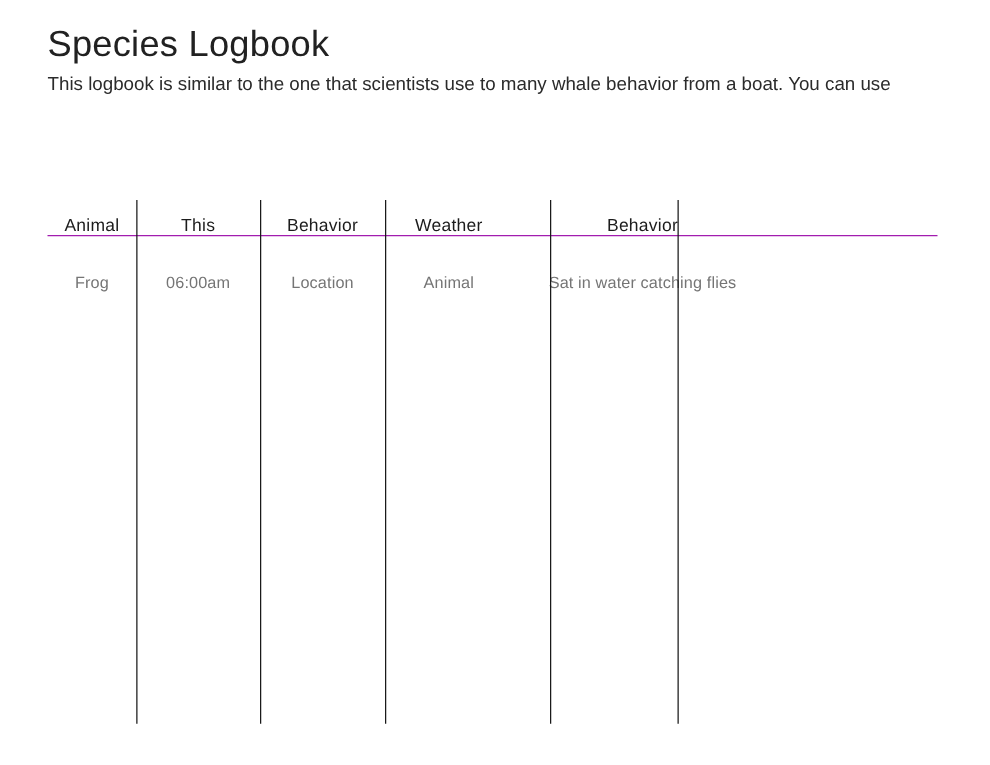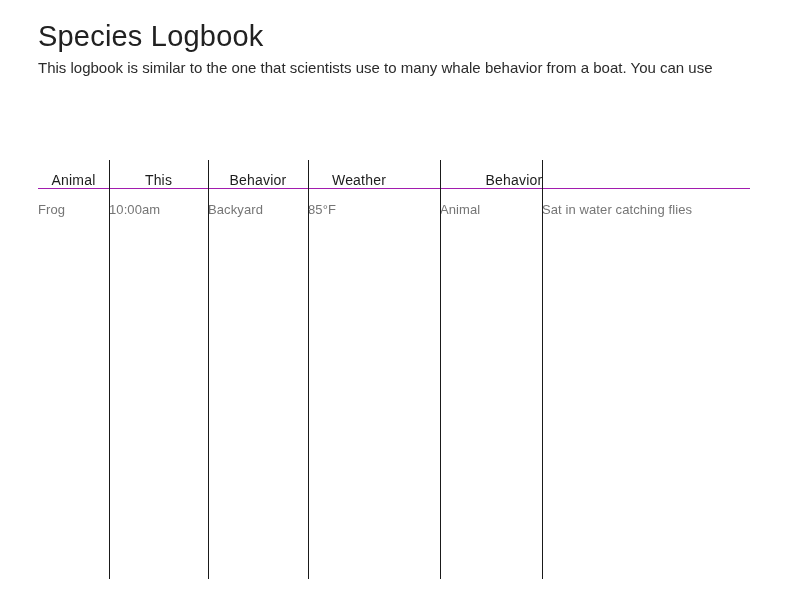--- a/index.html
+++ b/index.html
@@ -53,24 +53,26 @@
     text-align: center;
     font-size: 14px;
     color: #1c1c1c;
     letter-spacing: 0.2px;
   }
   .body-row {
     display: flex;
     padding-top: 12px;
   }
   .body-cell {
+    text-align: center;
     font-size: 13px;
     line-height: 18px;
     color: #757575;
     letter-spacing: 0.1px;
+    margin-top: 16px;
   }
   
   .c0 { width: 71px;  flex: 0 0 71px; }
   .c1 { width: 99px;  flex: 0 0 99px; }
   .c2 { width: 100px; flex: 0 0 100px; }
   .c3 { width: 132px; flex: 0 0 132px; }
   .c4 { width: 102px; flex: 0 0 102px; }
   .c5 { width: 208px; flex: 0 0 208px; }
 
   .divider {
@@ -102,23 +104,22 @@
     <div class="header-row">
       <div class="header-cell c0">Animal</div>
       <div class="header-cell c1">This</div>
       <div class="header-cell c2">Behavior</div>
       <div class="header-cell c4">Weather</div>
       <div class="header-cell c5">Behavior</div>
     </div>
 
     <div class="body-row">
       <div class="body-cell c0">Frog</div>
-      <div class="body-cell c1">10:00am</div>
-      <div class="body-cell c2">Backyard</div>
-      <div class="body-cell c3">85°F</div>
+      <div class="body-cell c1">06:00am</div>
+      <div class="body-cell c2">Location</div>
       <div class="body-cell c4">Animal</div>
       <div class="body-cell c5">Sat in water catching flies</div>
     </div>
 
     <div class="divider d0"></div>
     <div class="divider d1"></div>
     <div class="divider d2"></div>
     <div class="divider d3"></div>
     <div class="divider d4"></div>
 

